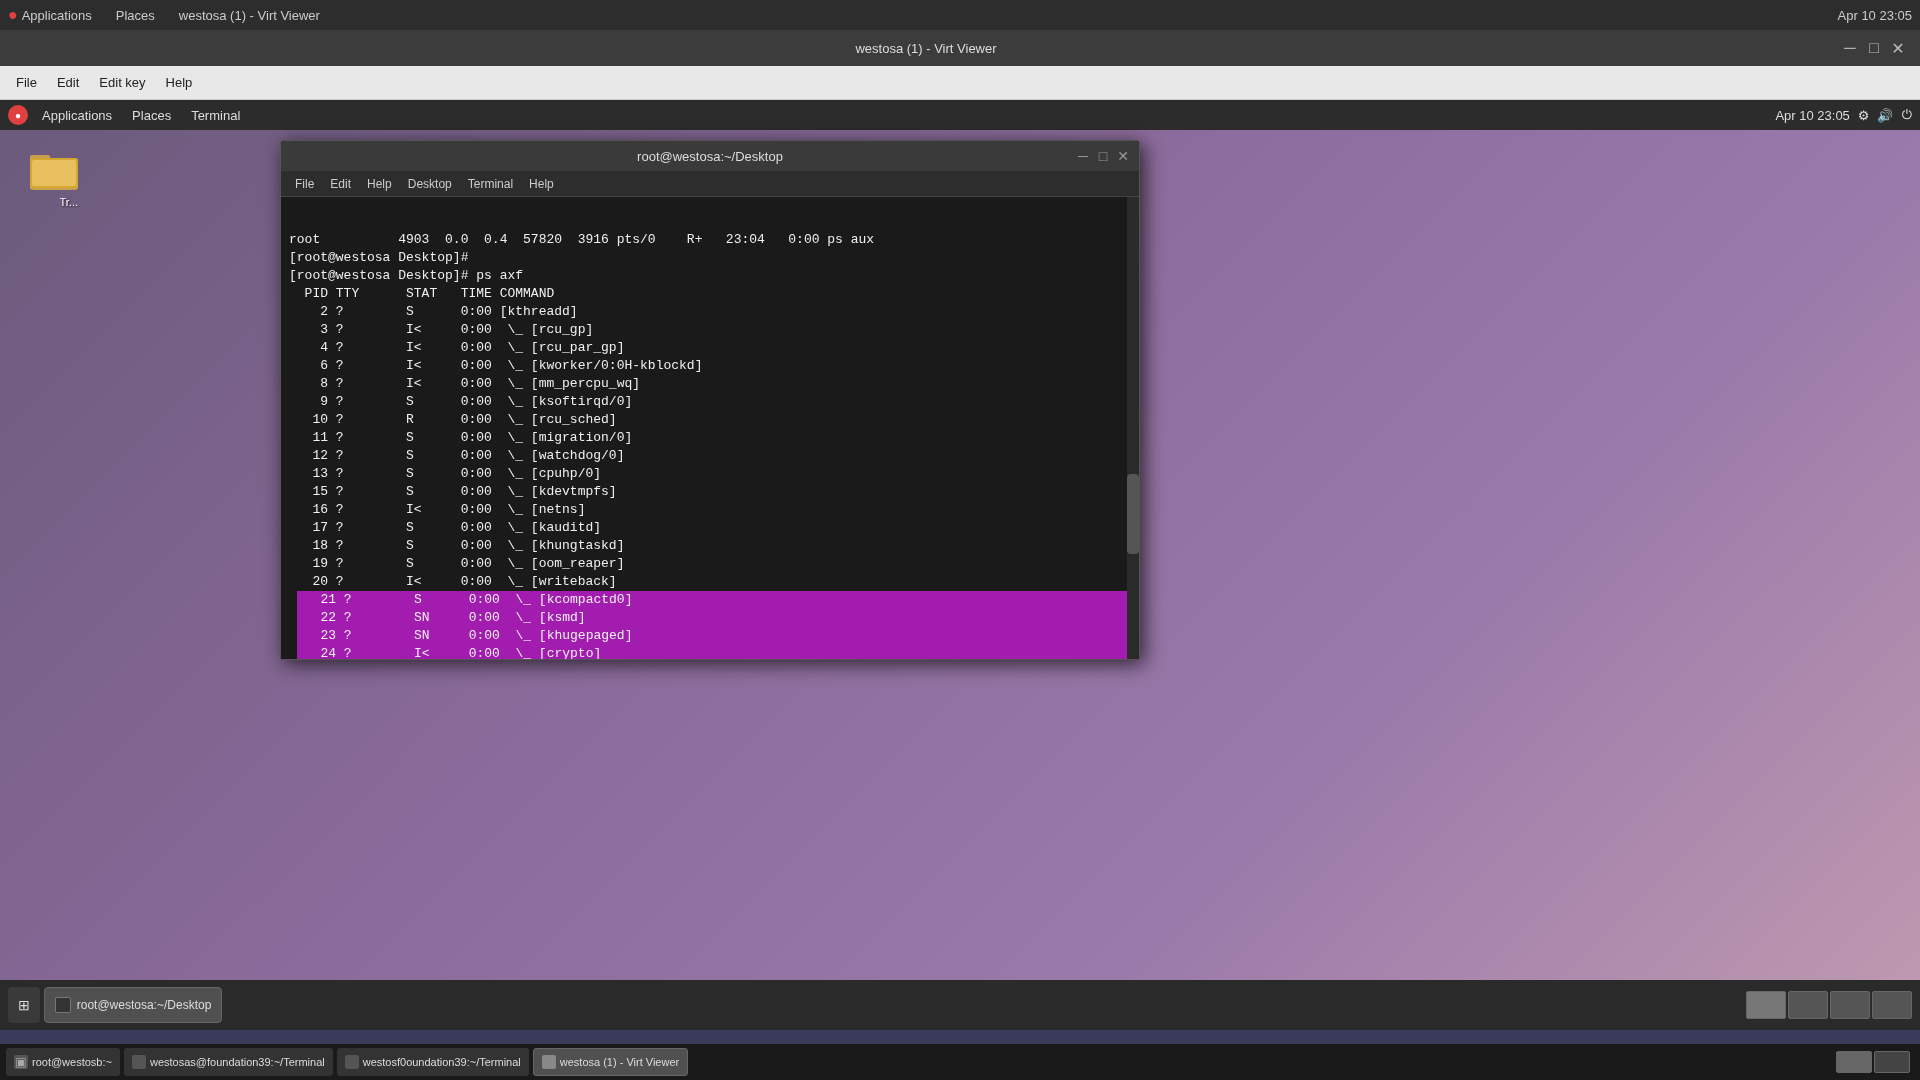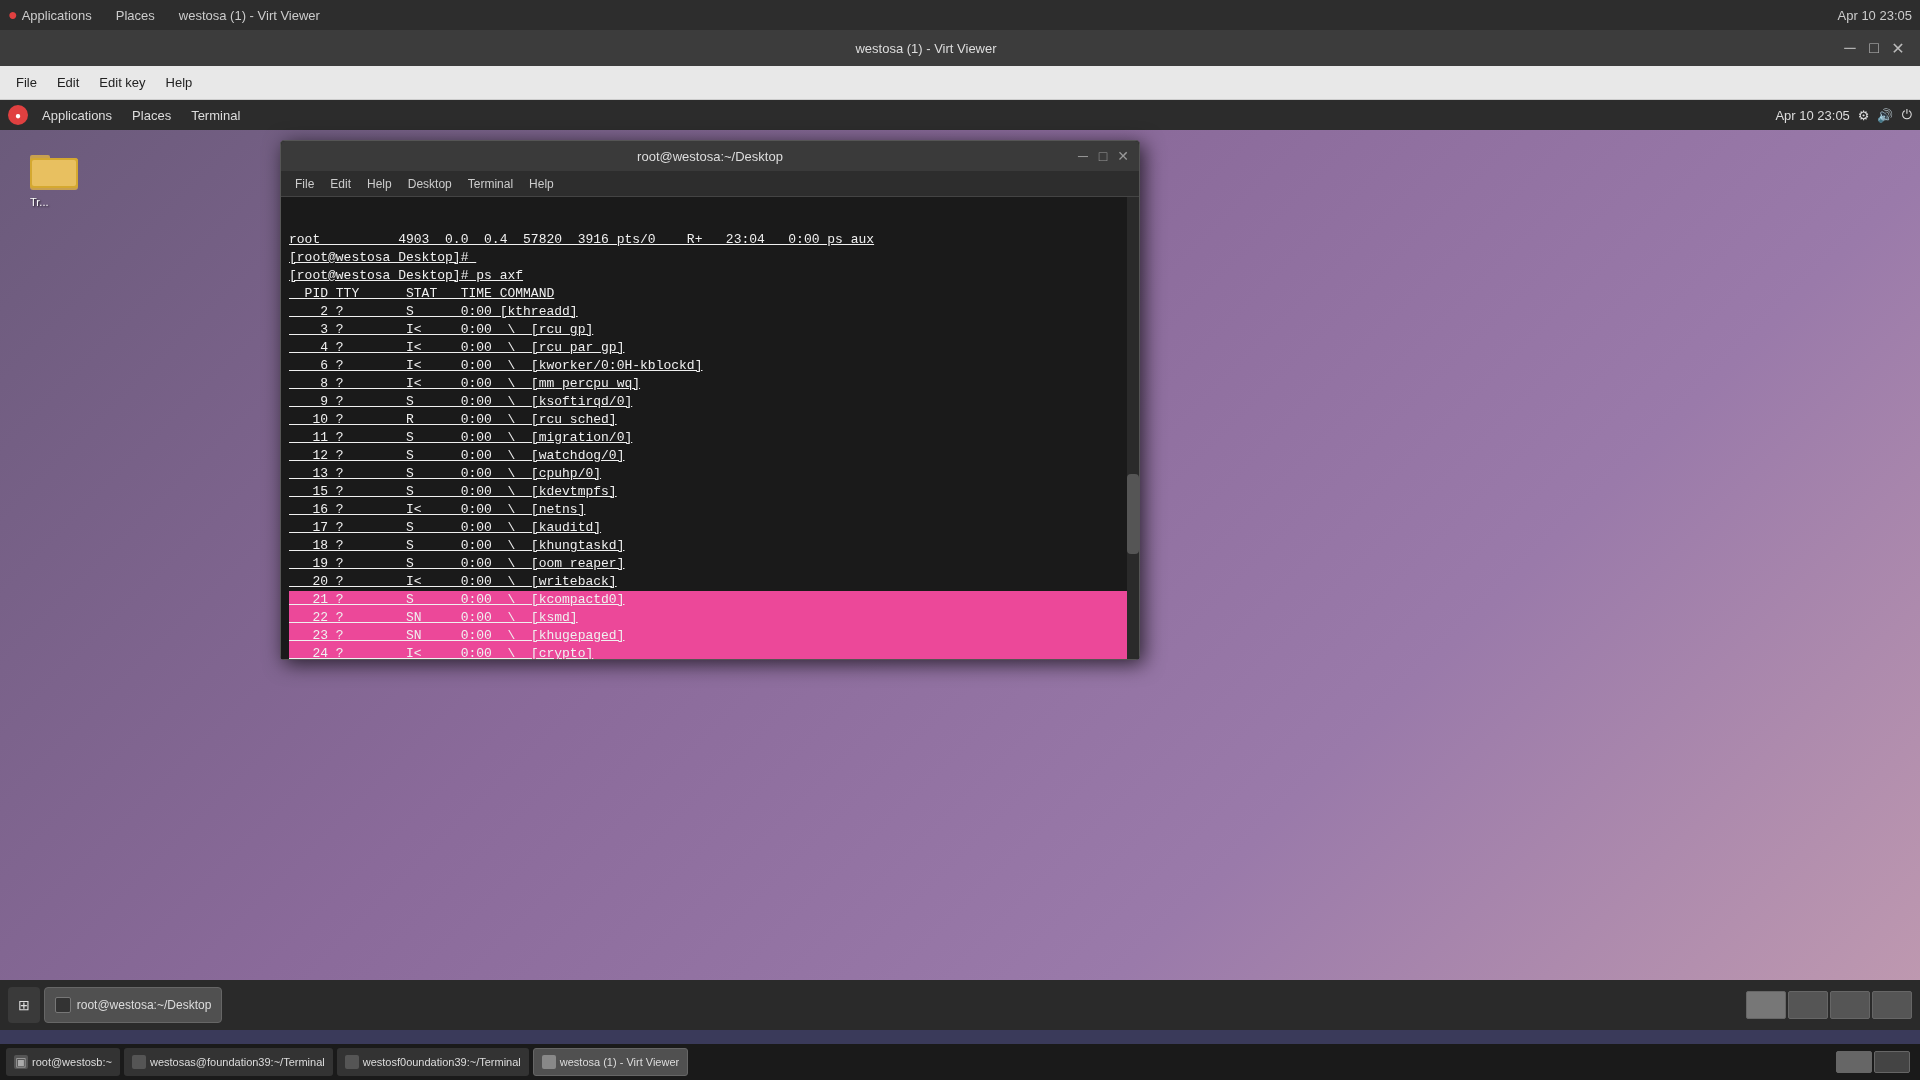--- a/index.html
+++ b/index.html
@@ -136,21 +136,21 @@
 
     
     #vm-folder {
       position: absolute;
       top: 50px;
       left: 30px;
     }
     .folder-icon-label {
       color: white;
       font-size: 11px;
-      text-align: left;
+      text-align: right;
       margin-top: 2px;
       text-shadow: 1px 1px 2px rgba(0,0,0,0.8);
     }
 
     
     #terminal-window {
       position: absolute;
       top: 40px;
       left: 280px;
       width: 860px;
@@ -367,25 +367,25 @@
       font-size: 16px;
     }
     .virt-win-btns {
       display: flex;
       gap: 4px;
     }
 
     
     .tline {
       line-height: 18px;
-      text-decoration: underline;
     }
     .tline.selected {
-      background: #ec4899;
+      background: #a21caf;
       display: block;
+      margin-left: 8px;
     }
   </style>
 </head>
 <body>
 
 <div id="host-topbar">
   <div class="host-app-btn">
     <span style="color:#e04040; font-size:16px;">●</span>
     <span>Applications</span>
   </div>

